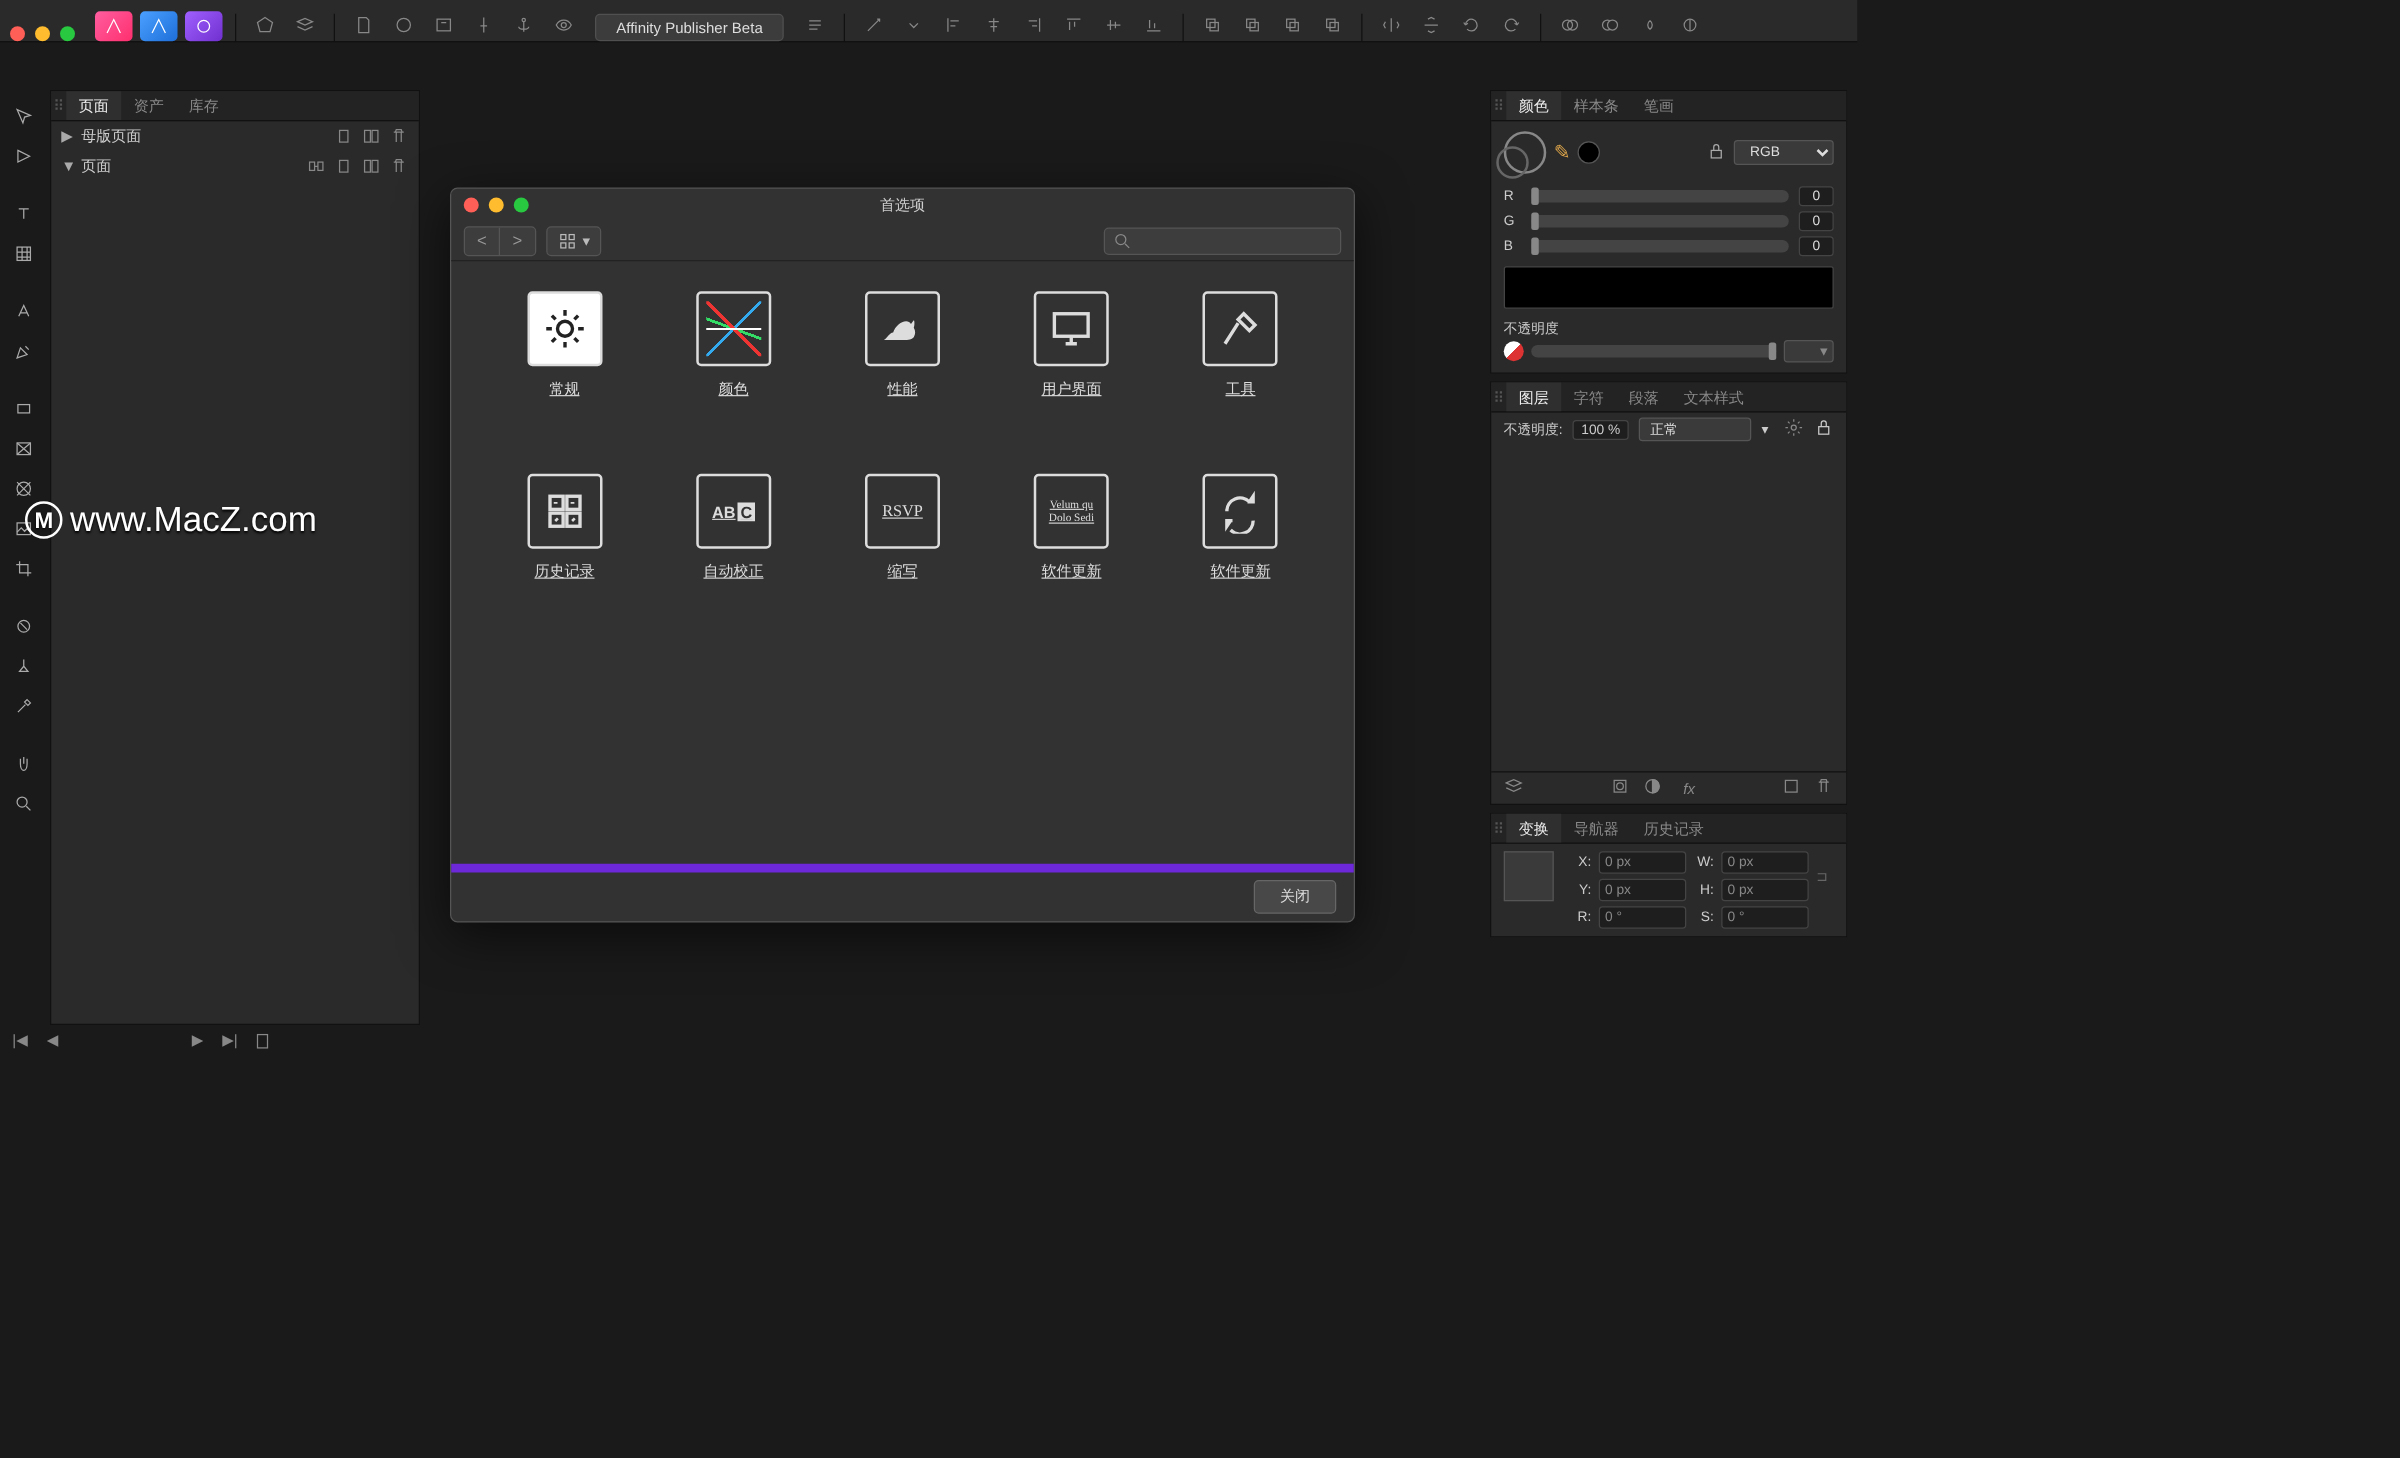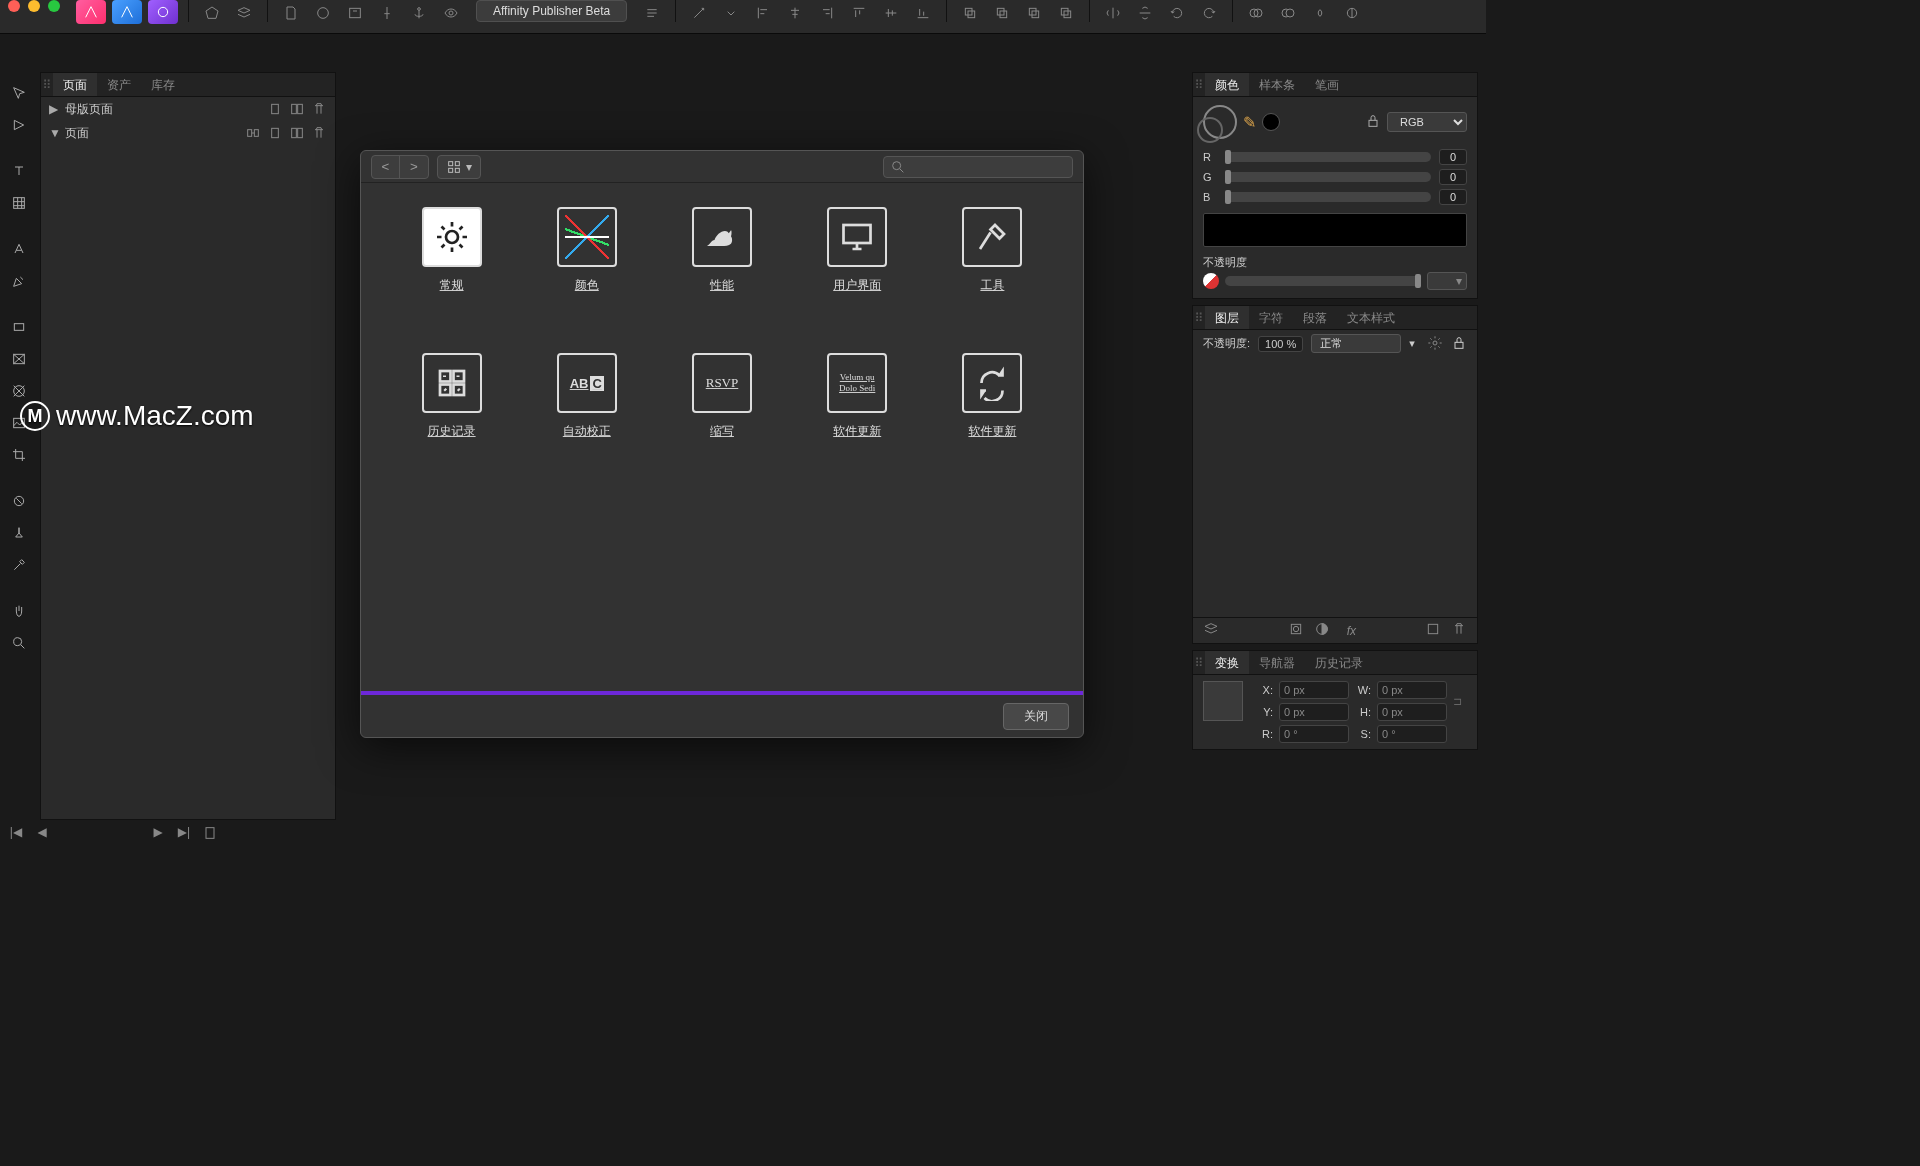--- a/index.html
+++ b/index.html
@@ -1,19 +1,19 @@
 <!DOCTYPE html>
 <html><head>
 <meta charset="utf-8">
 <style>
 * { margin: 0; padding: 0; box-sizing: border-box; font-family: -apple-system, "Helvetica Neue", Arial, sans-serif; }
 body { background: #1a1a1a; color: #ccc; font-size: 12px; overflow: hidden; width: 1486px; height: 850px; position: relative; }
 
 
-.titlebar { height: 34px; background: #2a2a2a; display: flex; align-items: flex-start; padding: 0 8px; gap: 6px; border-bottom: 1px solid #0a0a0a; }
+.titlebar { height: 34px; background: #2a2a2a; display: flex; align-items: flex-end; padding: 0 8px; gap: 6px; border-bottom: 1px solid #0a0a0a; }
 .traffic { display: flex; gap: 8px; margin-right: 10px; }
 .traffic span { width: 12px; height: 12px; border-radius: 50%; }
 .t-red { background: #ff5f57; }
 .t-yel { background: #febc2e; }
 .t-grn { background: #28c840; }
 .persona { width: 30px; height: 24px; border-radius: 4px; display: flex; align-items: center; justify-content: center; }
 .persona.p1 { background: linear-gradient(135deg,#ff5ea0,#ff2f6e); }
 .persona.p2 { background: linear-gradient(135deg,#4aa0ff,#1e6fd9); }
 .persona.p3 { background: linear-gradient(135deg,#a060ff,#7030d0); }
 .tb-sep { width: 1px; height: 22px; background: #111; margin: 0 4px; }
@@ -91,21 +91,21 @@
 .pref-icon { width:60px; height:60px; border:2px solid #ddd; border-radius:4px; display:flex; align-items:center; justify-content:center; color:#ddd; background:#323232; }
 .pref-icon.gear { background:#fff; color:#222; }
 .pref-icon.colors { background:linear-gradient(#323232,#323232); position:relative; overflow:hidden; }
 .pref-icon.colors::before { content:""; position:absolute; inset:6px; background:
   linear-gradient(transparent 48%,#fff 48% 52%,transparent 52%),
   linear-gradient(45deg,transparent 48%,#e33 48% 52%,transparent 52%),
   linear-gradient(-45deg,transparent 48%,#3ae 48% 52%,transparent 52%),
   linear-gradient(20deg,transparent 48%,#3d6 48% 52%,transparent 52%);
 }
 .pref-label { font-size:12px; color:#ddd; text-align:center; }
-.modal-foot { height:46px; display:flex; align-items:center; justify-content:flex-end; padding:0 14px; border-top:4px solid #6d28d9; }
+.modal-foot { height:46px; display:flex; align-items:center; justify-content:flex-end; padding:0 14px; border-top:7px solid #6d28d9; }
 .close-btn { background:#484848; border:1px solid #666; color:#ddd; padding:4px 20px; border-radius:4px; cursor:pointer; font-size:12px; }
 
 
 .watermark { position:absolute; left:20px; top:400px; color:#fff; font-family:Georgia,serif; font-size:28px; display:flex; align-items:center; gap:6px; text-shadow:0 1px 2px #000; }
 .watermark .m { width:30px; height:30px; border:2px solid #fff; border-radius:50%; display:flex; align-items:center; justify-content:center; font-weight:bold; font-size:18px; }
 
 
 .bottom-nav { position:absolute; left:8px; bottom:6px; display:flex; gap:10px; color:#888; }
 .bottom-nav .bn { width:16px; text-align:center; }
 
@@ -572,20 +572,28 @@
       <span class="lab">R:</span>
       <input value="0 °" style="">
       <span class="lab">S:</span>
       <input value="0 °" style="">
       <div></div>
     </div>
   </div>
 </div>
 
 <div class="modal">
+  <div class="modal-title">
+    <div class="traffic">
+      <span class="t-red"></span>
+      <span class="t-yel"></span>
+      <span class="t-grn"></span>
+    </div>
+    <span>首选项</span>
+  </div>
   <div class="modal-tools">
     <div class="seg">
       <button>&lt;</button>
       <button>&gt;</button>
     </div>
     <div class="grid-btn">
       <svg viewBox="0 0 24 24">
           <rect x="4" y="4" width="6" height="6"></rect>
           <rect x="14" y="4" width="6" height="6"></rect>
           <rect x="4" y="14" width="6" height="6"></rect>

